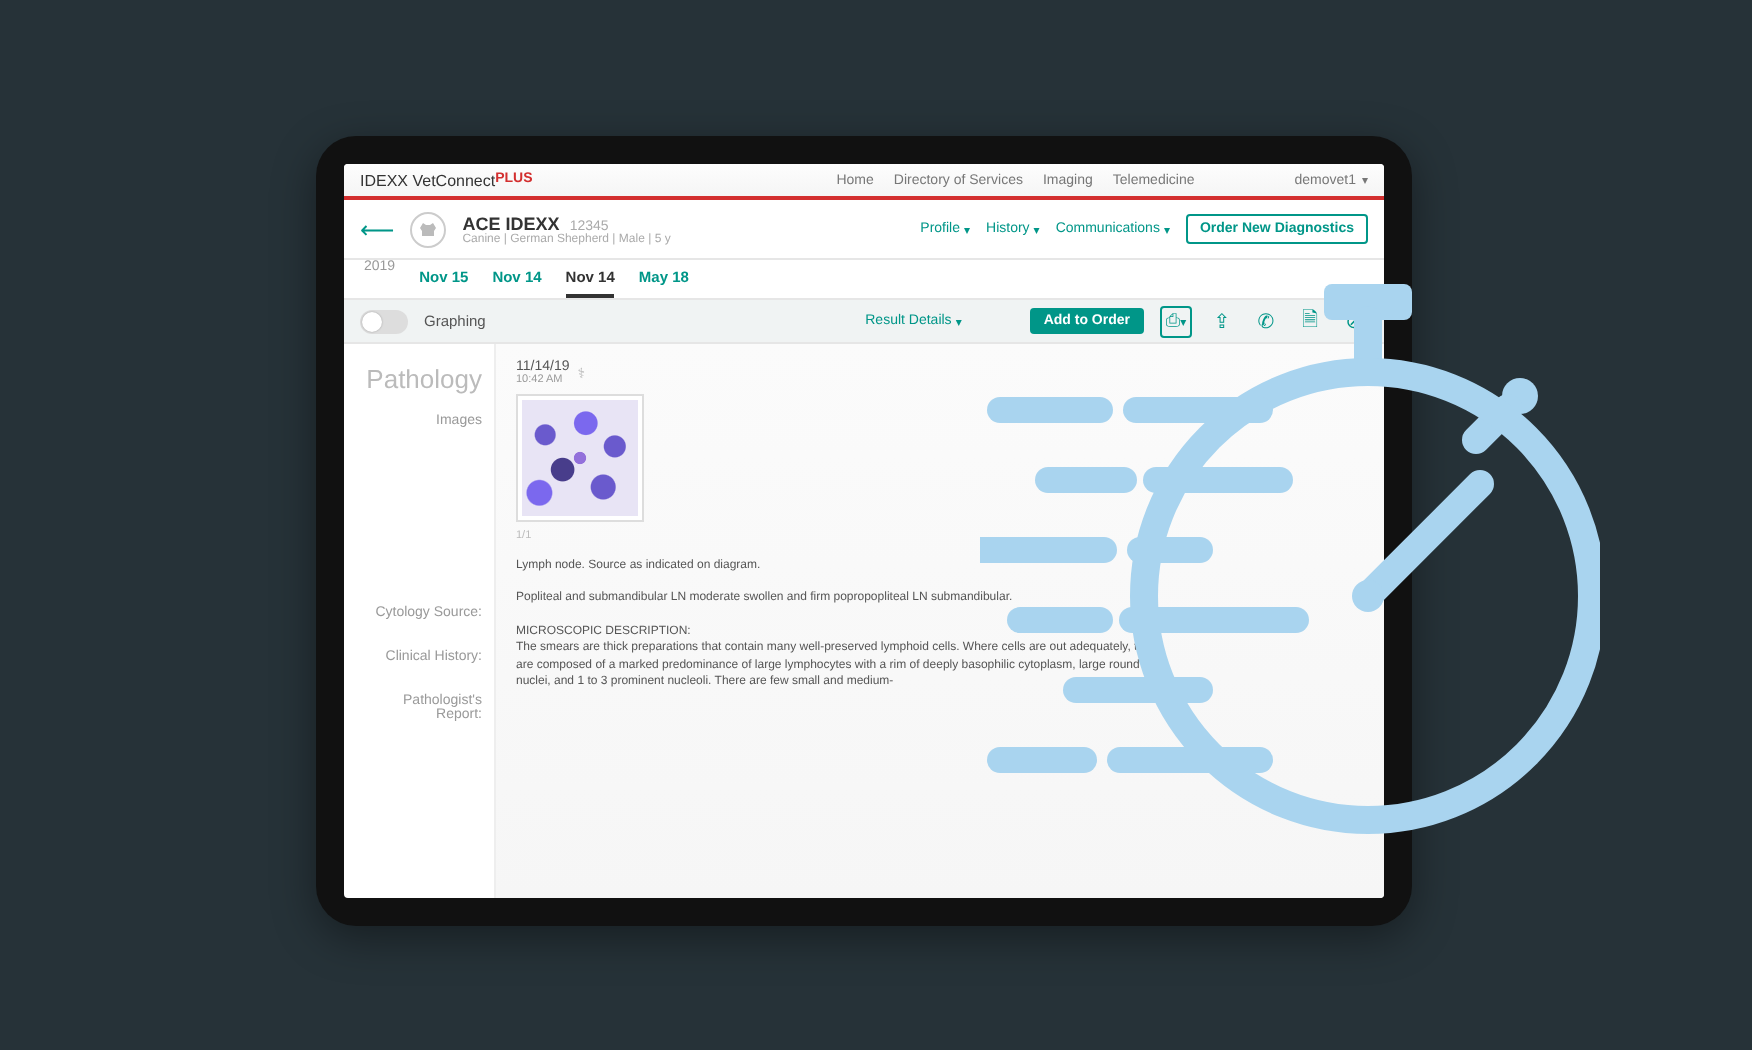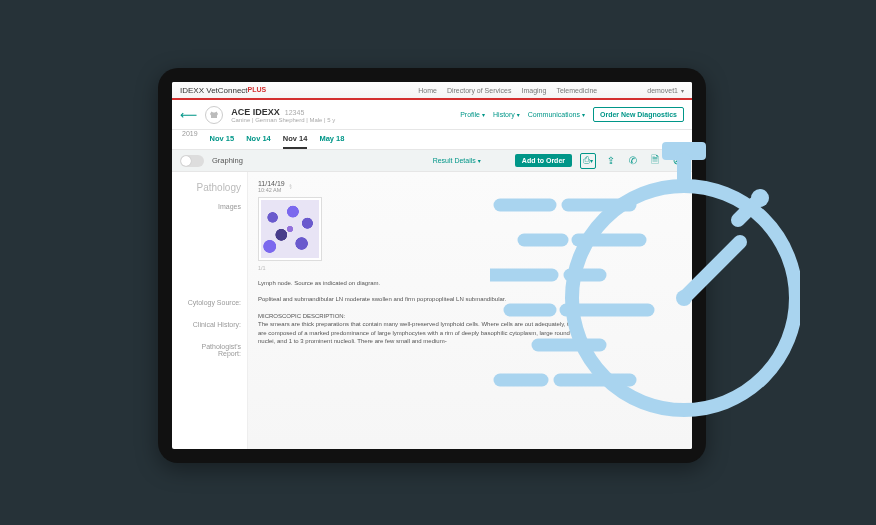--- a/index.html
+++ b/index.html
@@ -107,21 +107,21 @@
     display:flex; align-items:center; justify-content:center;
     color:#009688; font-size:9px; cursor:pointer;
   }
   .icon-plain { width:14px; color:#009688; font-size:10px; cursor:pointer; display:flex; align-items:center; justify-content:center;}
 
   .content { display: flex; flex: 1; overflow: hidden; }
   .labels {
     width: 75px; padding: 10px 6px; text-align: right;
     font-size: 7px; color: #999;
   }
-  .labels .section-title { color: #bbb; font-size: 10px; margin-bottom: 10px; font-weight: 300;}
+  .labels .section-title { color: #bbb; font-size: 13px; margin-bottom: 10px; font-weight: 300;}
   .details {
     flex: 1; padding: 8px 10px; background: linear-gradient(#fbfbfb,#f6f6f6);
     border-left: 1px solid #eee;
     font-size: 6.5px; color: #666;
   }
   .ts { font-size: 7px; color:#555; margin-bottom:4px; display:flex; align-items:center; gap:4px;}
   .ts-small { font-size: 5.5px; color:#999;}
   .thumb {
     width: 64px; height: 64px; border: 1px solid #ddd; background: #fff;
     padding: 2px; margin-bottom: 4px;

